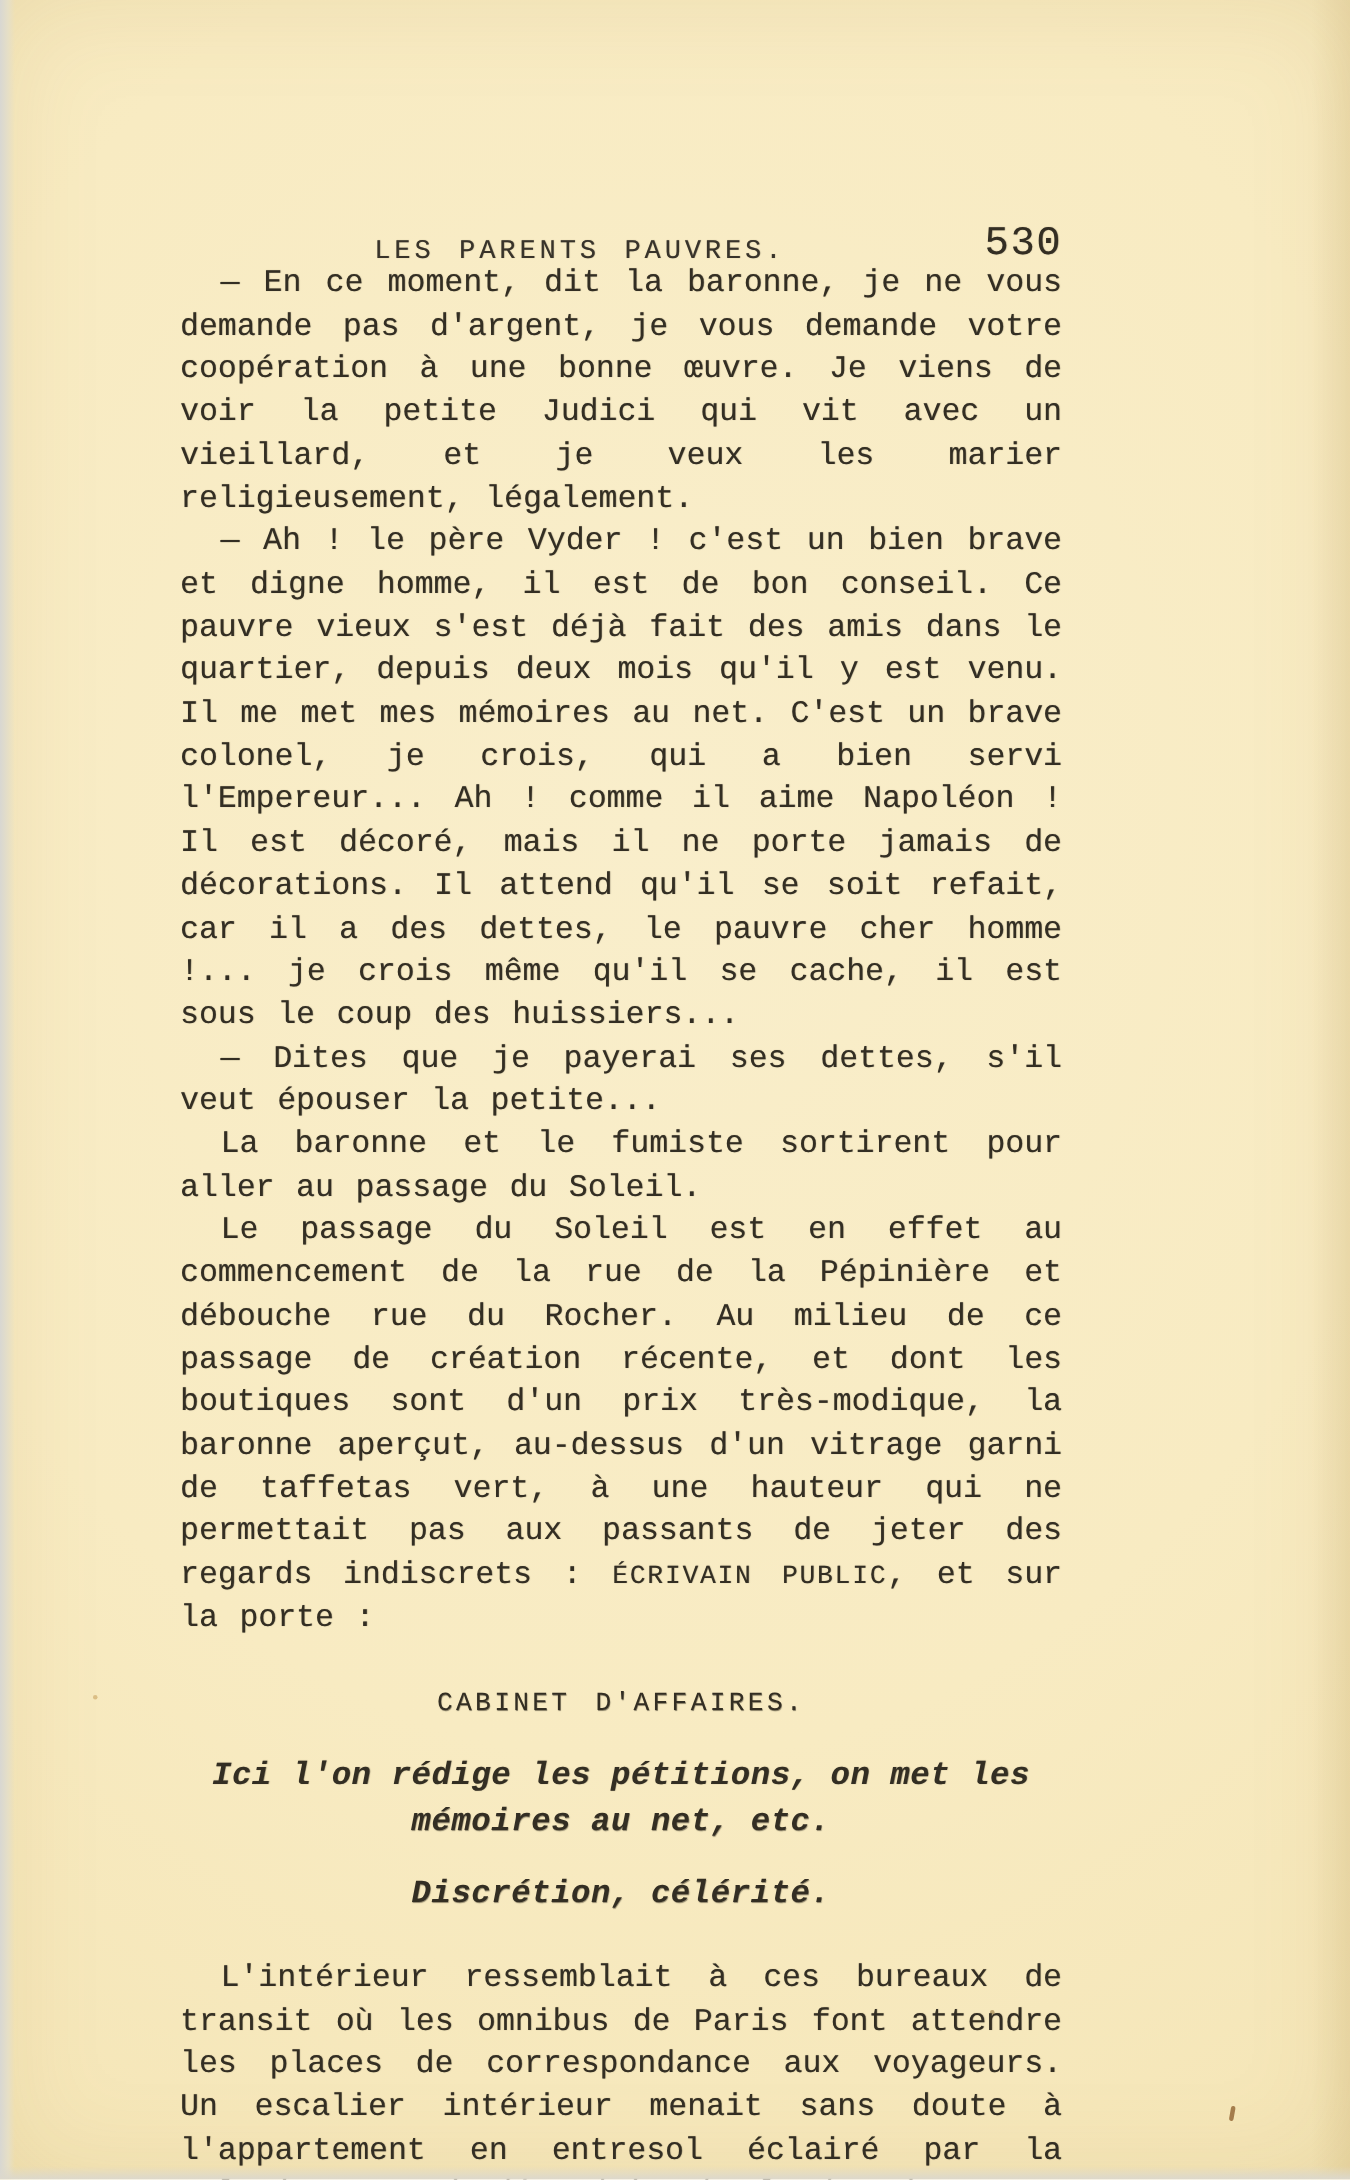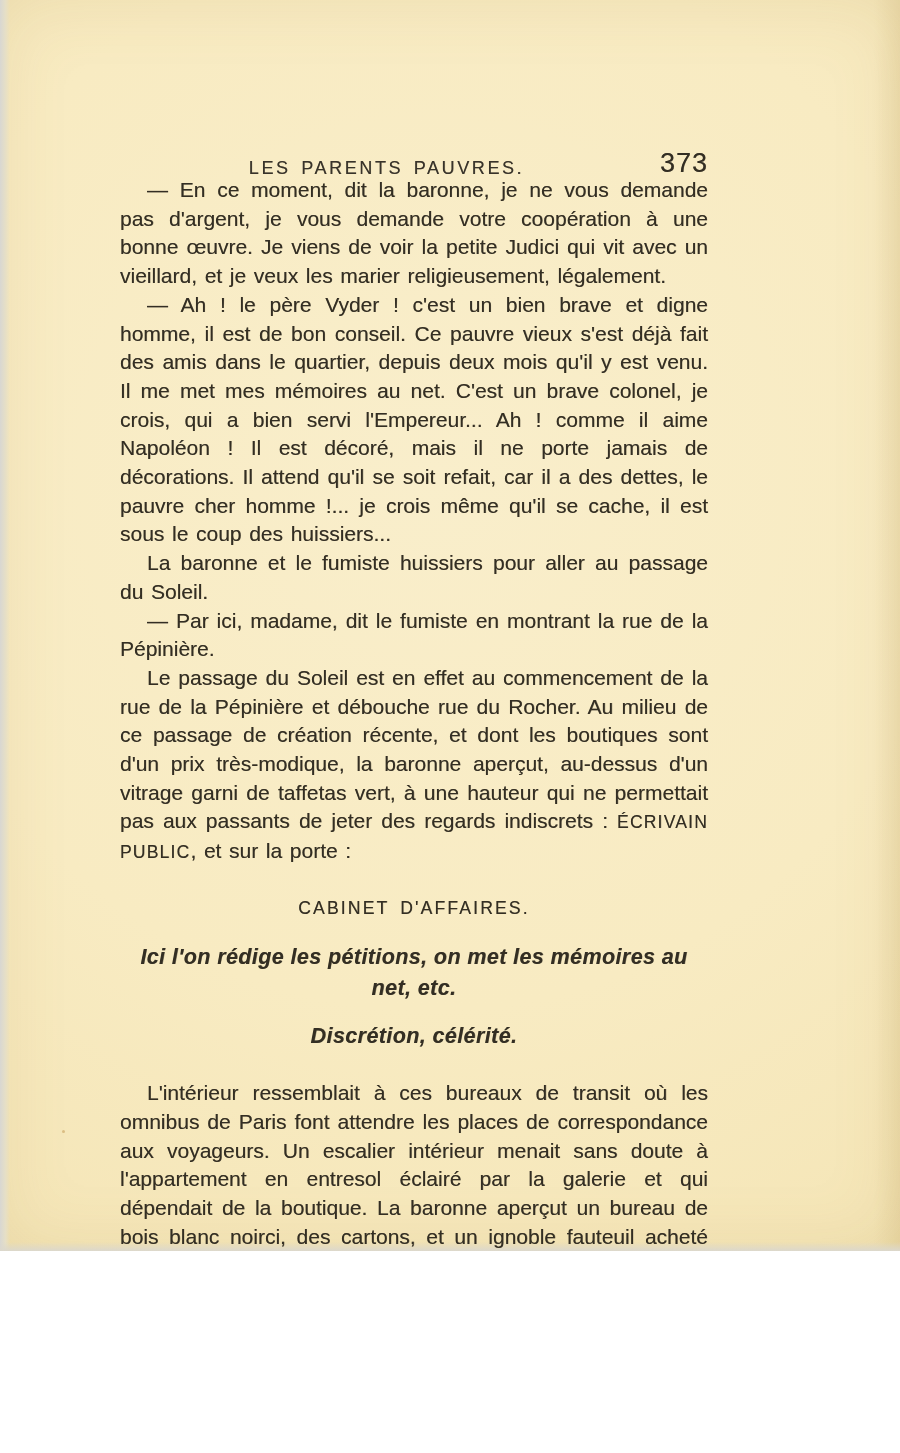--- a/index.html
+++ b/index.html
@@ -3,27 +3,27 @@
 <meta charset="utf-8">
 <style>
   html, body {
     margin: 0;
     padding: 0;
     background: #ffffff;
   }
   .scan {
     position: relative;
     width: 900px;
-    height: 1251px;
+    height: 1453px;
     overflow: hidden;
     background:
       radial-gradient(ellipse 130% 95% at 48% 38%,
         #f9eecb 0%, #f8ebc2 45%, #f5e6b8 72%, #efdfab 100%);
     box-shadow: inset 0 0 70px rgba(160, 120, 50, 0.13);
-    font-family: Liberation Sans, sans-serif;
+    font-family: Liberation Mono, monospace;
     color: #332e23;
   }
   .edge-left {
     position: absolute;
     left: 0; top: 0; bottom: 0;
     width: 10px;
     background: linear-gradient(90deg, #d8d7d2 0%, #e6dfc6 55%, rgba(230,223,198,0) 100%);
   }
   .edge-bottom {
     position: absolute;
@@ -136,28 +136,28 @@
 <div class="scan">
   <div class="edge-left"></div>
   <div class="edge-right"></div>
   <div class="edge-bottom"></div>
   <div class="speck speck-1"></div>
   <div class="speck speck-2"></div>
   <div class="speck speck-3"></div>
 
   <header class="running-head">
     <div class="head-title">LES PARENTS PAUVRES.</div>
-    <div class="head-page">373</div>
+    <div class="head-page">530</div>
   </header>
 
   <main class="text-block">
     <p class="para">— En ce moment, dit la baronne, je ne vous demande pas d'argent, je vous demande votre coopération à une bonne œuvre. Je viens de voir la petite Judici qui vit avec un vieillard, et je veux les marier religieusement, légalement.</p>
     <p class="para">— Ah ! le père Vyder ! c'est un bien brave et digne homme, il est de bon conseil. Ce pauvre vieux s'est déjà fait des amis dans le quartier, depuis deux mois qu'il y est venu. Il me met mes mémoires au net. C'est un brave colonel, je crois, qui a bien servi l'Empereur... Ah ! comme il aime Napoléon ! Il est décoré, mais il ne porte jamais de décorations. Il attend qu'il se soit refait, car il a des dettes, le pauvre cher homme !... je crois même qu'il se cache, il est sous le coup des huissiers...</p>
-    <p class="para">La baronne et le fumiste huissiers pour aller au passage du Soleil.</p>
-    <p class="para">— Par ici, madame, dit le fumiste en montrant la rue de la Pépinière.</p>
+    <p class="para">— Dites que je payerai ses dettes, s'il veut épouser la petite...</p>
+    <p class="para">La baronne et le fumiste sortirent pour aller au passage du Soleil.</p>
     <p class="para"><span>Le passage du Soleil est en effet au commencement de la rue de la Pépinière et débouche rue du Rocher. Au milieu de ce passage de création récente, et dont les boutiques sont d'un prix très-modique, la baronne aperçut, au-dessus d'un vitrage garni de taffetas vert, à une hauteur qui ne permettait pas aux passants de jeter des regards indiscrets : </span><span class="smallcaps">ÉCRIVAIN PUBLIC</span><span>, et sur la porte :</span></p>
 
     <h2 class="sign-heading">CABINET D'AFFAIRES.</h2>
 
     <div class="sign-motto">
       <p class="motto-line">Ici l'on rédige les pétitions, on met les mémoires au net, etc.</p>
       <p class="motto-line">Discrétion, célérité.</p>
     </div>
 
     <p class="para">L'intérieur ressemblait à ces bureaux de transit où les omnibus de Paris font attendre les places de correspondance aux voyageurs. Un escalier intérieur menait sans doute à l'appartement en entresol éclairé par la galerie et qui dépendait de la boutique. La baronne aperçut un bureau de bois blanc noirci, des cartons, et un ignoble fauteuil acheté d'occasion. Une casquette et un abat-jour en taffetas vert à fil d'archal tout crasseux annonçaient soit des précautions prises pour se déguiser, soit une faiblesse d'yeux assez concevable chez un vieillard.</p>

